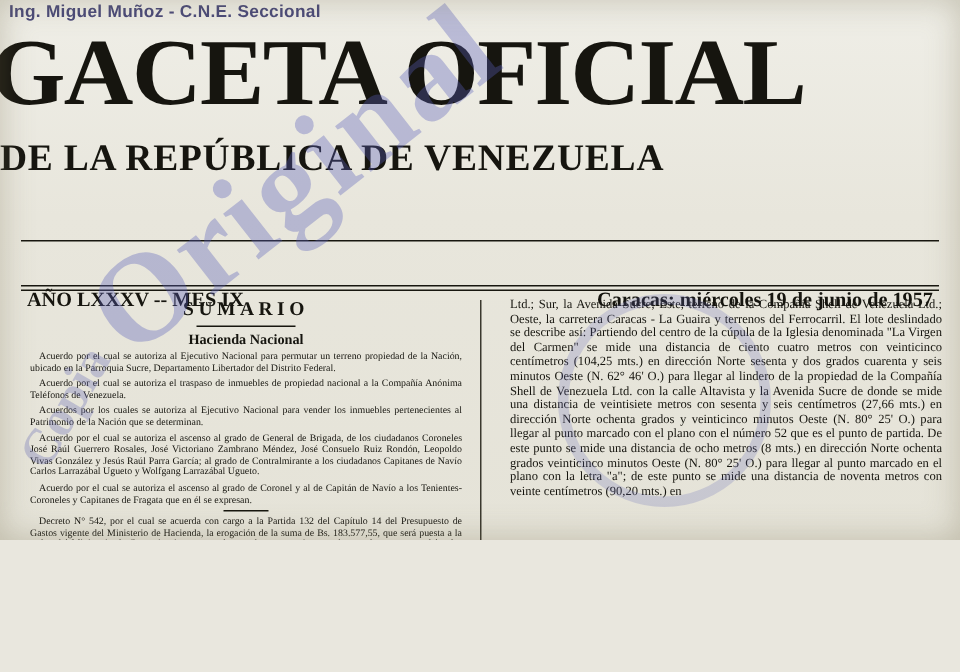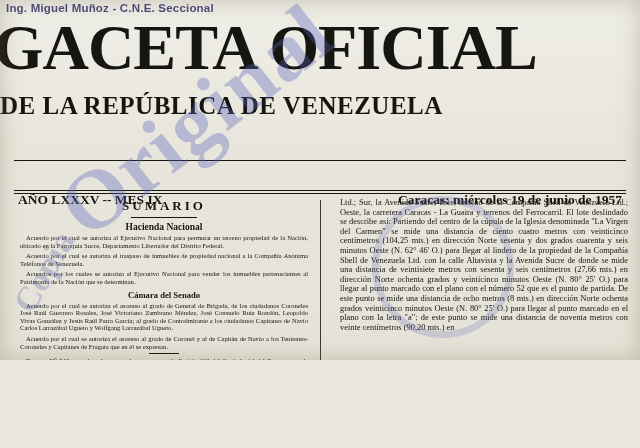--- a/index.html
+++ b/index.html
@@ -224,21 +224,20 @@
 
     <div class="col left">
       <div class="sumario">SUMARIO</div>
       <div class="sumario-underline"></div>
 
       <div class="heading">Hacienda Nacional</div>
       <p class="para">Acuerdo por el cual se autoriza al Ejecutivo Nacional para permutar un terreno propiedad de la Nación, ubicado en la Parroquia Sucre, Departamento Libertador del Distrito Federal.</p>
       <p class="para">Acuerdo por el cual se autoriza el traspaso de inmuebles de propiedad nacional a la Compañía Anónima Teléfonos de Venezuela.</p>
       <p class="para">Acuerdos por los cuales se autoriza al Ejecutivo Nacional para vender los inmuebles pertenecientes al Patrimonio de la Nación que se determinan.</p>
 
-      <div class="heading small">Cámara del Senado</div>
       <p class="para">Acuerdo por el cual se autoriza el ascenso al grado de General de Brigada, de los ciudadanos Coroneles José Raúl Guerrero Rosales, José Victoriano Zambrano Méndez, José Consuelo Ruiz Rondón, Leopoldo Vivas González y Jesús Raúl Parra García; al grado de Contralmirante a los ciudadanos Capitanes de Navío Carlos Larrazábal Ugueto y Wolfgang Larrazábal Ugueto.</p>
       <p class="para">Acuerdo por el cual se autoriza el ascenso al grado de Coronel y al de Capitán de Navío a los Tenientes-Coroneles y Capitanes de Fragata que en él se expresan.</p>
 
       <div class="dash"></div>
       <p class="para tight">Decreto N° 542, por el cual se acuerda con cargo a la Partida 132 del Capítulo 14 del Presupuesto de Gastos vigente del Ministerio de Hacienda, la erogación de la suma de Bs. 183.577,55, que será puesta a la orden del Ministerio de Comunicaciones para el pago de compromisos resultantes de contratos celebrados con la compañía "Telephone Properties Ltd.".</p>
     </div>
 
     <div class="col right">
       <p class="rpara">Ltd.; Sur, la Avenida Sucre; Este, terreno de la Compañía Shell de Venezuela Ltd.; Oeste, la carretera Caracas - La Guaira y terrenos del Ferrocarril. El lote deslindado se describe así: Partiendo del centro de la cúpula de la Iglesia denominada "La Virgen del Carmen" se mide una distancia de ciento cuatro metros con veinticinco centímetros (104,25 mts.) en dirección Norte sesenta y dos grados cuarenta y seis minutos Oeste (N. 62° 46' O.) para llegar al lindero de la propiedad de la Compañía Shell de Venezuela Ltd. con la calle Altavista y la Avenida Sucre de donde se mide una distancia de veintisiete metros con sesenta y seis centímetros (27,66 mts.) en dirección Norte ochenta grados y veinticinco minutos Oeste (N. 80° 25' O.) para llegar al punto marcado con el plano con el número 52 que es el punto de partida. De este punto se mide una distancia de ocho metros (8 mts.) en dirección Norte ochenta grados veinticinco minutos Oeste (N. 80° 25' O.) para llegar al punto marcado en el plano con la letra "a"; de este punto se mide una distancia de noventa metros con veinte centímetros (90,20 mts.) en</p>
     </div>

